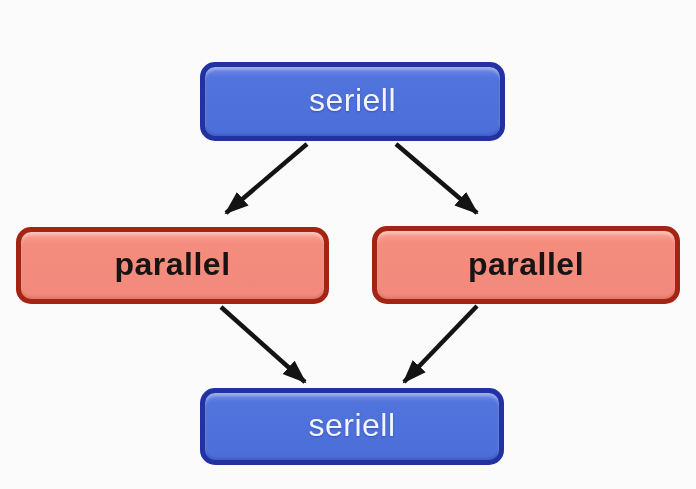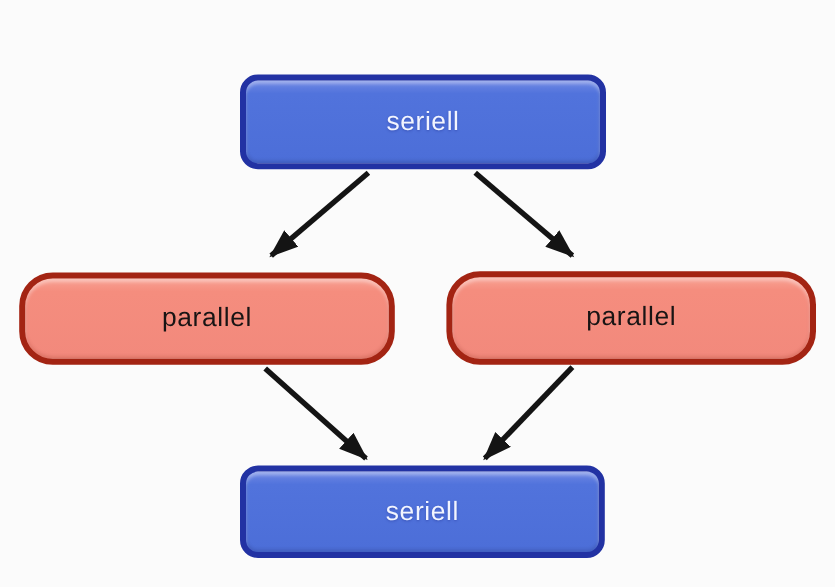--- a/index.html
+++ b/index.html
@@ -23,42 +23,41 @@
     pointer-events: none;
   }
   .node {
     position: absolute;
     display: flex;
     align-items: center;
     justify-content: center;
     box-sizing: border-box;
     border-radius: 15px;
     border: 5px solid;
-    font-size: 22px;
+    font-size: 32px;
     letter-spacing: 0.5px;
   }
   .node .label {
     position: relative;
     top: -1px;
   }
   .node.blue {
     background: linear-gradient(180deg, #7088e4 0%, #5173dc 16%, #4c6ed8 100%);
     border-color: #2232a3;
     color: #f2f5ff;
     box-shadow: inset 0 3px 3px rgba(255,255,255,0.35), inset 0 -2px 3px rgba(0,0,40,0.15);
     text-shadow: 0 1px 2px rgba(20,30,120,0.35);
     font-weight: 500;
   }
   .node.red {
     background: linear-gradient(180deg, #f8a294 0%, #f58d7e 16%, #f2897c 100%);
     border-color: #a32413;
     color: #181414;
     box-shadow: inset 0 3px 3px rgba(255,255,255,0.38), inset 0 -2px 3px rgba(120,20,0,0.18);
-    font-weight: 400;
-    border-radius: 28px;
+    font-weight: 700;
   }
   .node-top    { left: 200px; top:  62px; width: 305px; height: 79px; }
   .node-left   { left:  16px; top: 227px; width: 313px; height: 77px; }
   .node-right  { left: 372px; top: 226px; width: 308px; height: 78px; }
   .node-bottom { left: 200px; top: 388px; width: 304px; height: 77px; }
 </style>
 </head>
 <body>
 
 <div class="stage">

